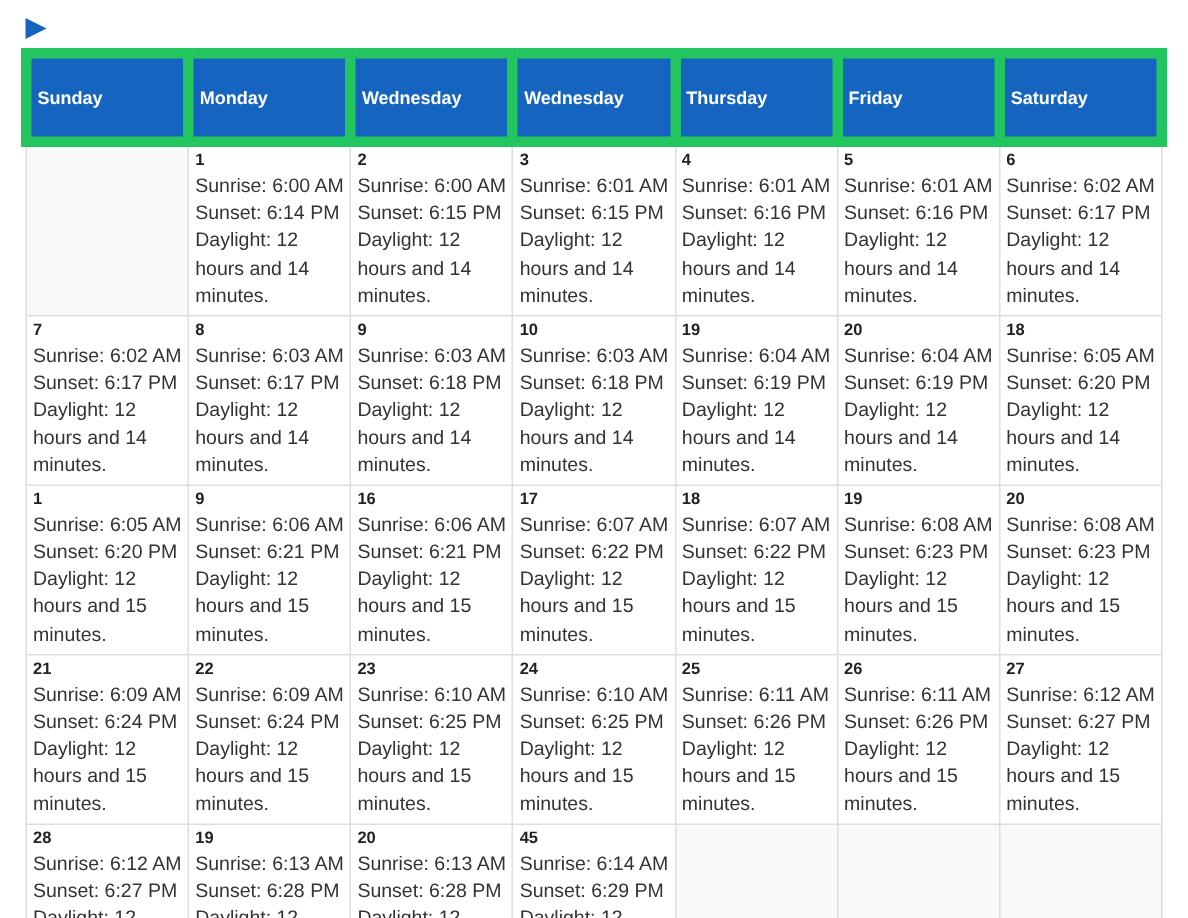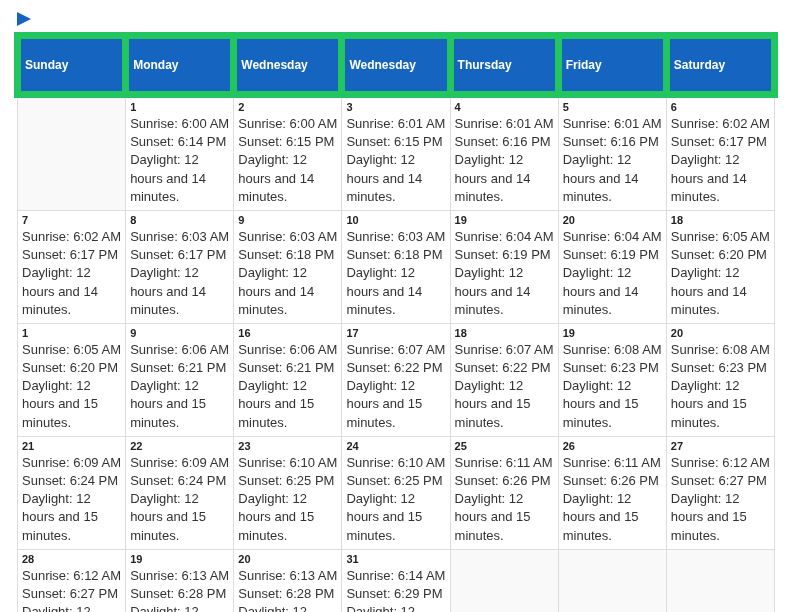--- a/index.html
+++ b/index.html
@@ -237,21 +237,21 @@
           </td>
           <td>
             <div class="day-num">19</div>
             <div class="sun-info">Sunrise: 6:13 AM<br>Sunset: 6:28 PM<br>Daylight: 12 hours and 14 minutes.</div>
           </td>
           <td>
             <div class="day-num">20</div>
             <div class="sun-info">Sunrise: 6:13 AM<br>Sunset: 6:28 PM<br>Daylight: 12 hours and 14 minutes.</div>
           </td>
           <td>
-            <div class="day-num">31</div>
+            <div class="day-num">45</div>
             <div class="sun-info">Sunrise: 6:14 AM<br>Sunset: 6:29 PM<br>Daylight: 12 hours and 14 minutes.</div>
           </td>
           <td class="empty"></td>
           <td class="empty"></td>
           <td class="empty"></td>
         </tr>
       </tbody>
   </table>
 </div>
 

